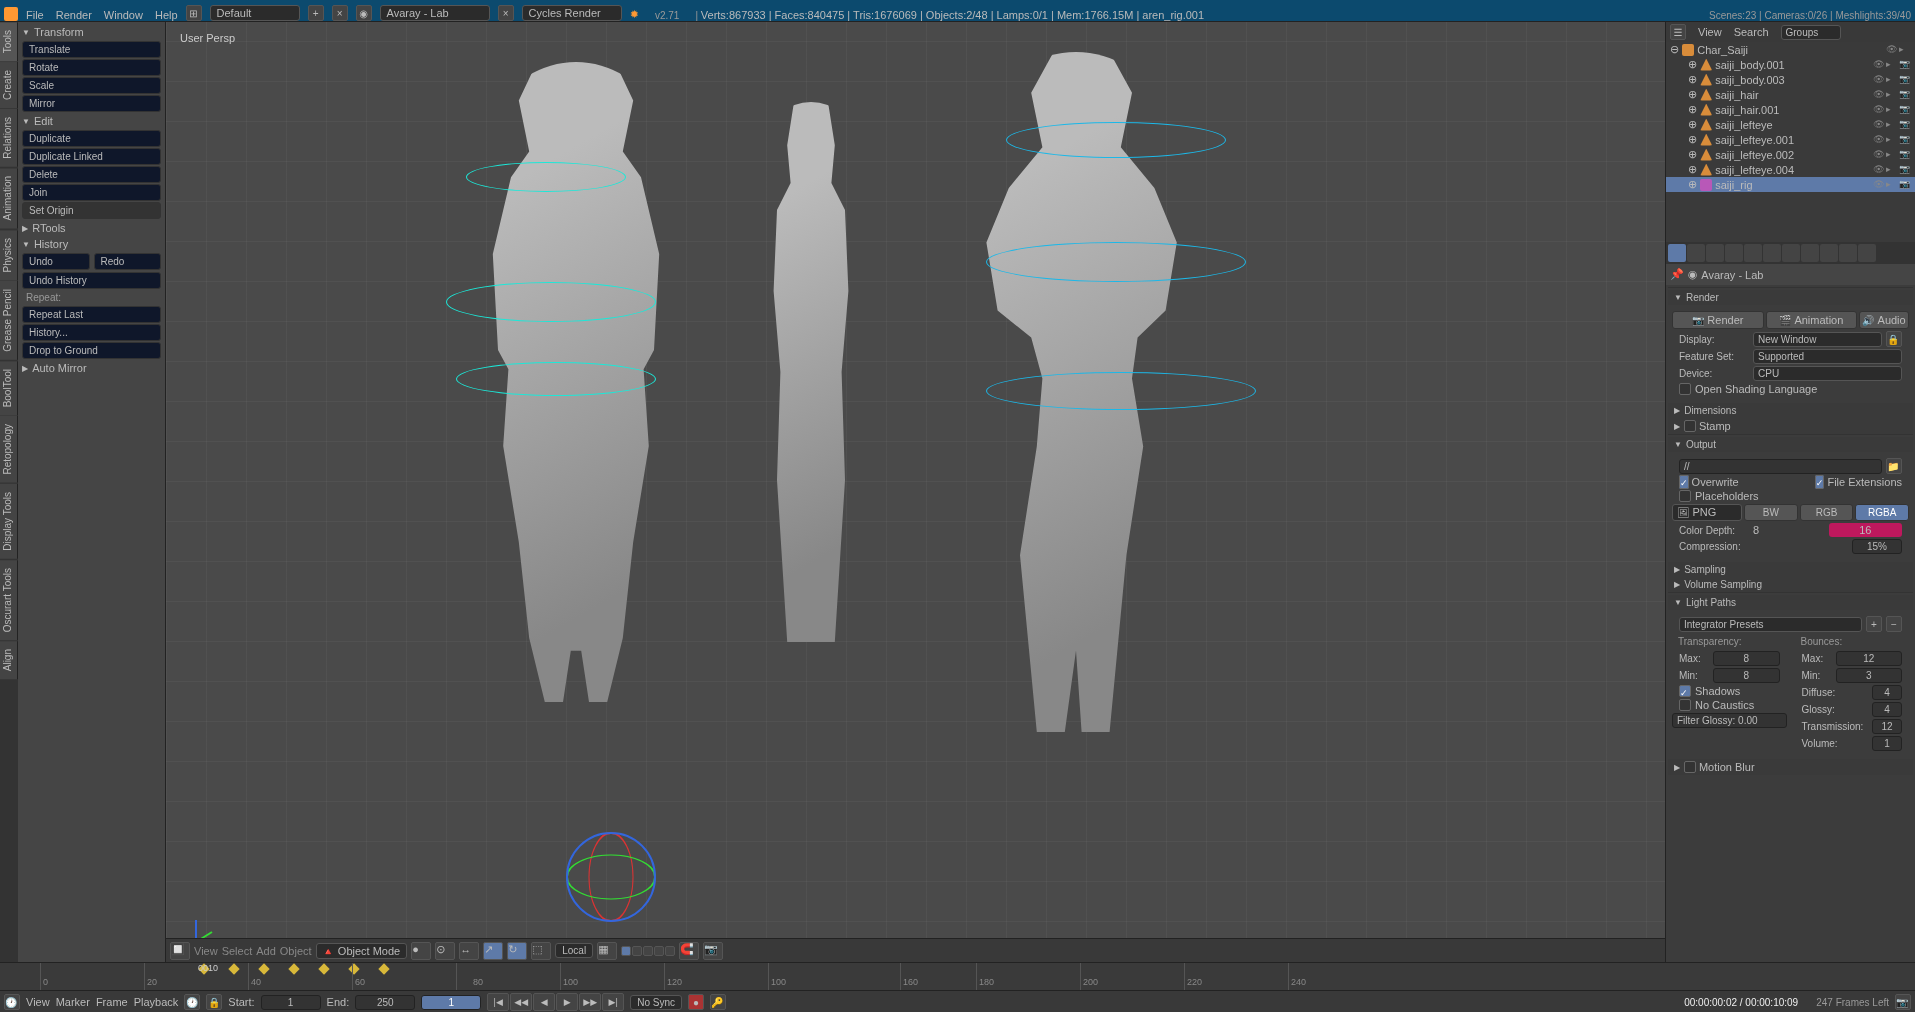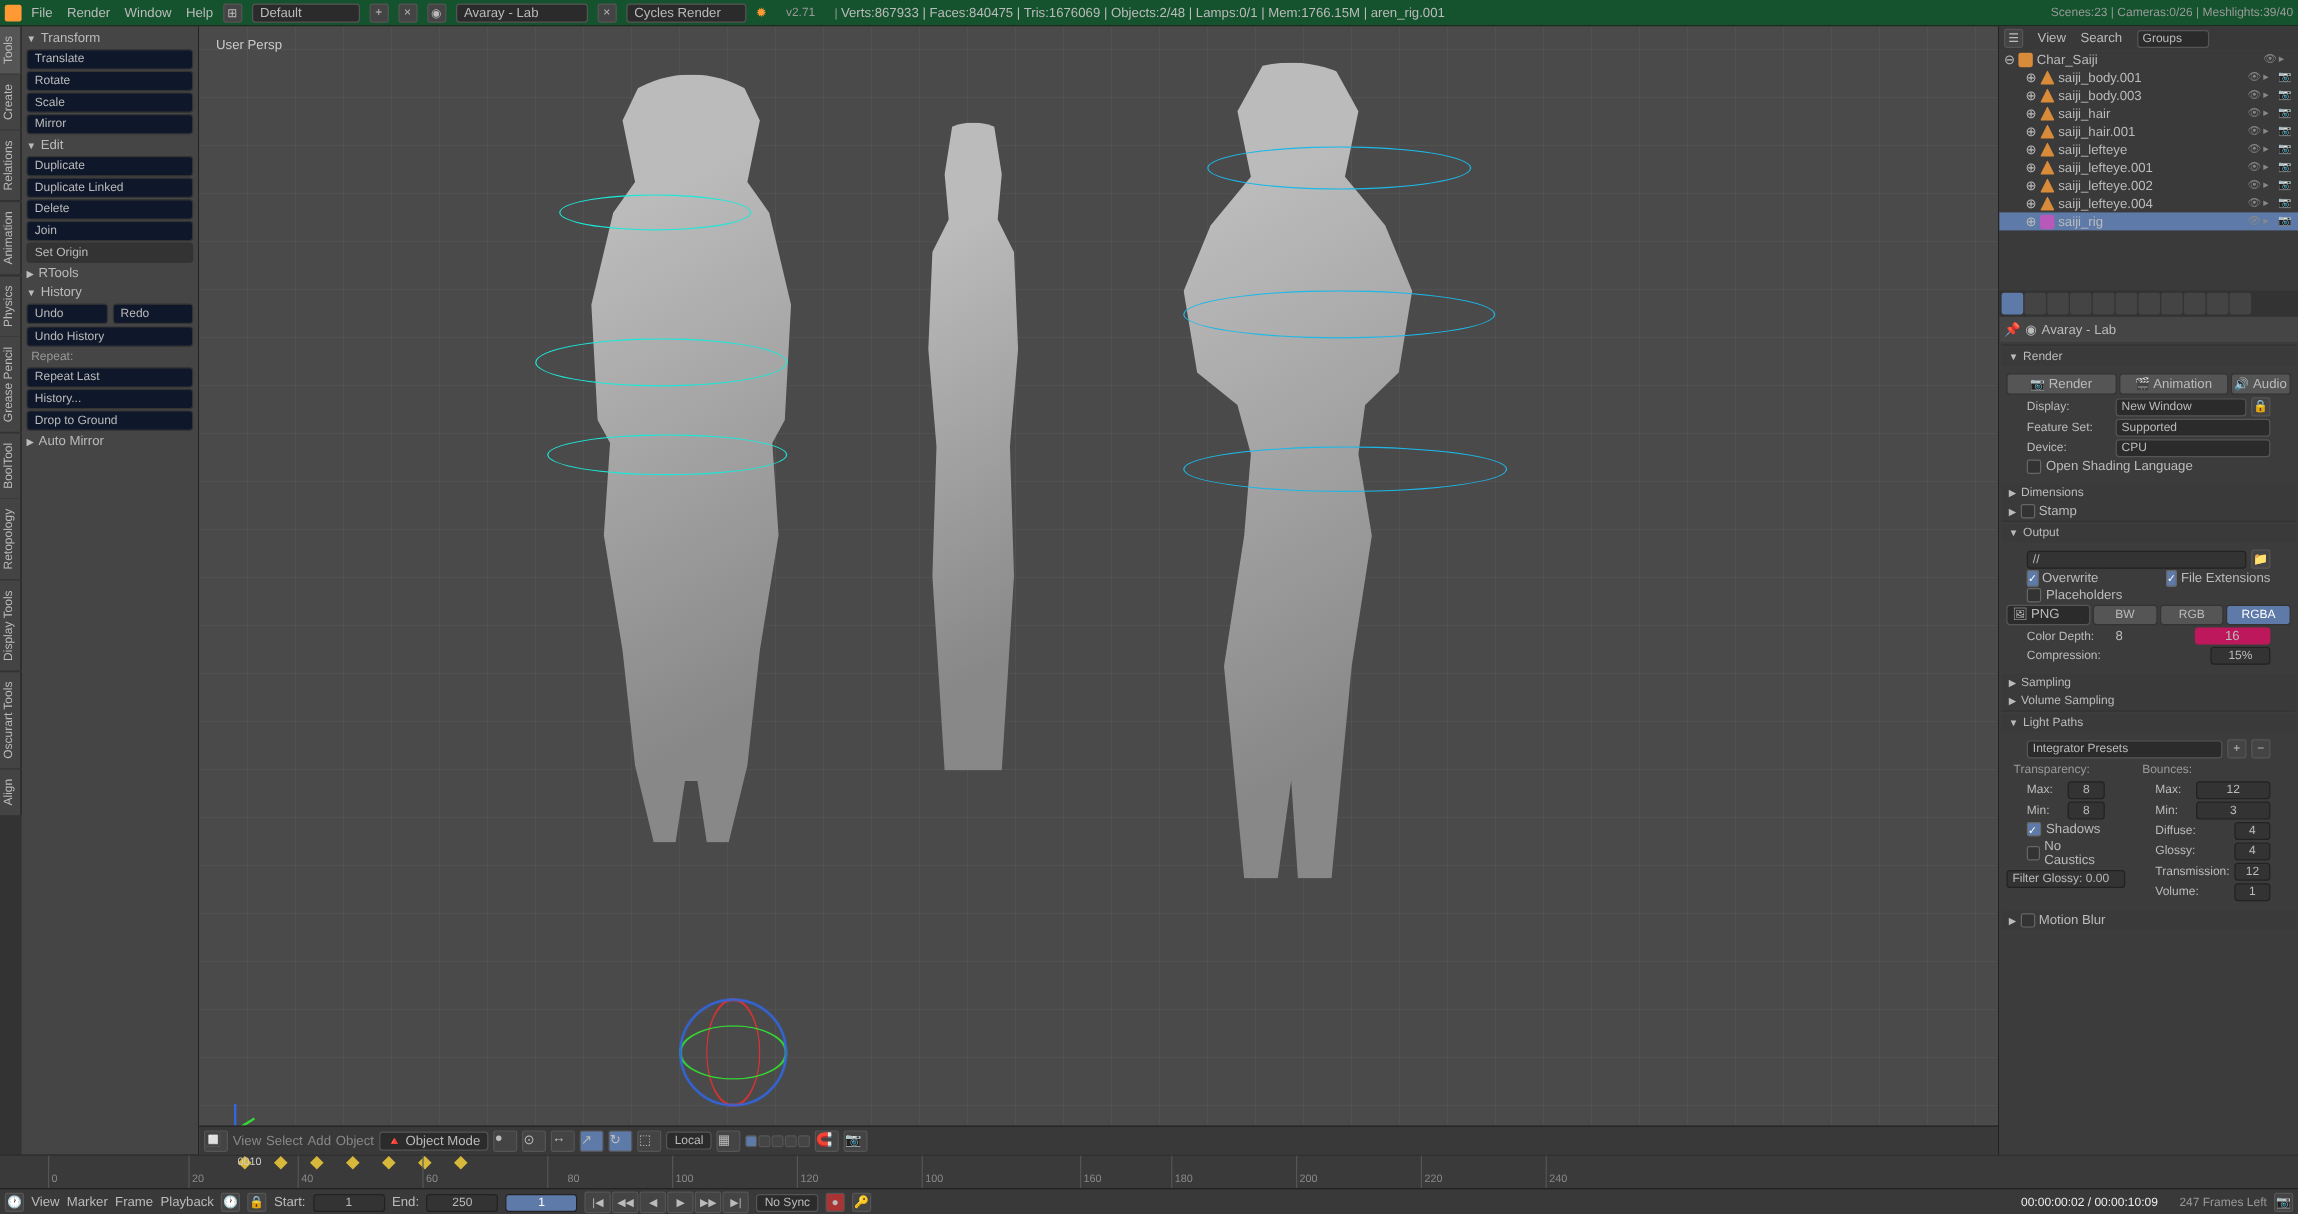--- a/index.html
+++ b/index.html
@@ -1,17 +1,17 @@
 <!DOCTYPE html>
 <html><head>
 <meta charset="utf-8">
 <style>
 *{margin:0;padding:0;box-sizing:border-box;font-family:Arial,sans-serif;font-size:11px;color:#bbb;user-select:none}
 body{background:#393939;width:1915px;height:1012px;overflow:hidden;position:relative}
-.topbar{height:22px;background:#14532d;border-bottom:1px solid #222;display:flex;align-items:center;padding:0 4px;gap:8px}
+.topbar{height:22px;background:#0c4a6e;border-bottom:1px solid #222;display:flex;align-items:flex-end;padding:0 4px;gap:8px}
 .topbar .logo{width:14px;height:14px;background:#ff9933;border-radius:2px}
 .topbar .menu{display:flex;gap:12px}
 .topbar .menu span{cursor:pointer}
 .scene-sel{background:#2b2b2b;border:1px solid #555;padding:1px 6px;border-radius:3px;display:flex;align-items:center;gap:4px;min-width:90px}
 .small-btn{width:16px;height:16px;background:#444;border:1px solid #555;border-radius:2px;display:inline-flex;align-items:center;justify-content:center;font-size:10px}
 .engine-sel{background:#2b2b2b;border:1px solid #555;padding:1px 20px 1px 6px;border-radius:3px}
 .stats{font-size:10px;color:#999;margin-left:8px;white-space:nowrap}
 
 .main{display:flex;height:940px}
 .left-tabs{width:18px;background:#333;display:flex;flex-direction:column}
@@ -63,21 +63,21 @@
 .props-tabs .pt.active{background:#5e7aa8}
 .scene-name{padding:4px;display:flex;gap:4px;align-items:center}
 .prop-section{border-top:1px solid #333;padding:2px 0}
 .prop-section-h{padding:2px 6px;background:#3a3a3a;cursor:pointer;display:flex;align-items:center;font-size:10px}
 .prop-section-h::before{content:"▼";font-size:8px;margin-right:4px}
 .prop-section-h.collapsed::before{content:"▶"}
 .prop-body{padding:4px}
 .btn-row{display:flex;gap:2px;margin:2px 0}
 .btn-row .b{flex:1;background:#555;border:1px solid #333;padding:2px;text-align:center;border-radius:3px;font-size:10px}
 .btn-row .b.active{background:#5e7aa8;color:#fff}
-.field-row{display:flex;align-items:center;gap:4px;margin:2px 17px}
+.field-row{display:flex;align-items:center;gap:4px;margin:2px 7px}
 .field-row label{flex:0 0 70px;font-size:10px}
 .num-input{flex:1;background:#333;border:1px solid #222;padding:1px 4px;text-align:center;border-radius:3px;font-size:10px}
 .dd-sel{flex:1;background:#2b2b2b;border:1px solid #555;padding:1px 4px;border-radius:3px;font-size:10px}
 .cb{width:12px;height:12px;background:#333;border:1px solid #666;border-radius:2px}
 .cb.checked{background:#5e7aa8}
 .cb.checked::after{content:"✓";font-size:9px;color:#fff}
 .two-col{display:flex;gap:8px}
 .two-col>div{flex:1}
 
 .timeline{height:50px;background:#393939;border-top:1px solid #222}
@@ -477,21 +477,21 @@
   <div class="tl-ruler">
     <div class="keyframe" style="left:200px"></div>
     <div class="keyframe" style="left:230px"></div>
     <div class="keyframe" style="left:260px"></div>
     <div class="keyframe" style="left:290px"></div>
     <div class="keyframe" style="left:320px"></div>
     <div class="keyframe" style="left:350px"></div>
     <div class="keyframe" style="left:380px"></div>
     <div style="position:absolute;left:198px;top:0;font-size:9px;color:#ccc">0010</div>
   <div class="tick" style="left: 40px;">0</div>
-      <div class="tick" style="left: 157px;">20</div>
+      <div class="tick" style="left: 144px;">20</div>
       <div class="tick" style="left: 248px;">40</div>
       <div class="tick" style="left: 352px;">60</div>
       <div class="tick" style="left: 456px; padding-left: 16px;">80</div>
       <div class="tick" style="left: 560px;">100</div>
       <div class="tick" style="left: 664px;">120</div>
       <div class="tick" style="left: 768px;">100</div>
       <div class="tick" style="left: 872px; margin-left: 28px;">160</div>
       <div class="tick" style="left: 976px;">180</div>
       <div class="tick" style="left: 1080px;">200</div>
       <div class="tick" style="left: 1184px;">220</div>

